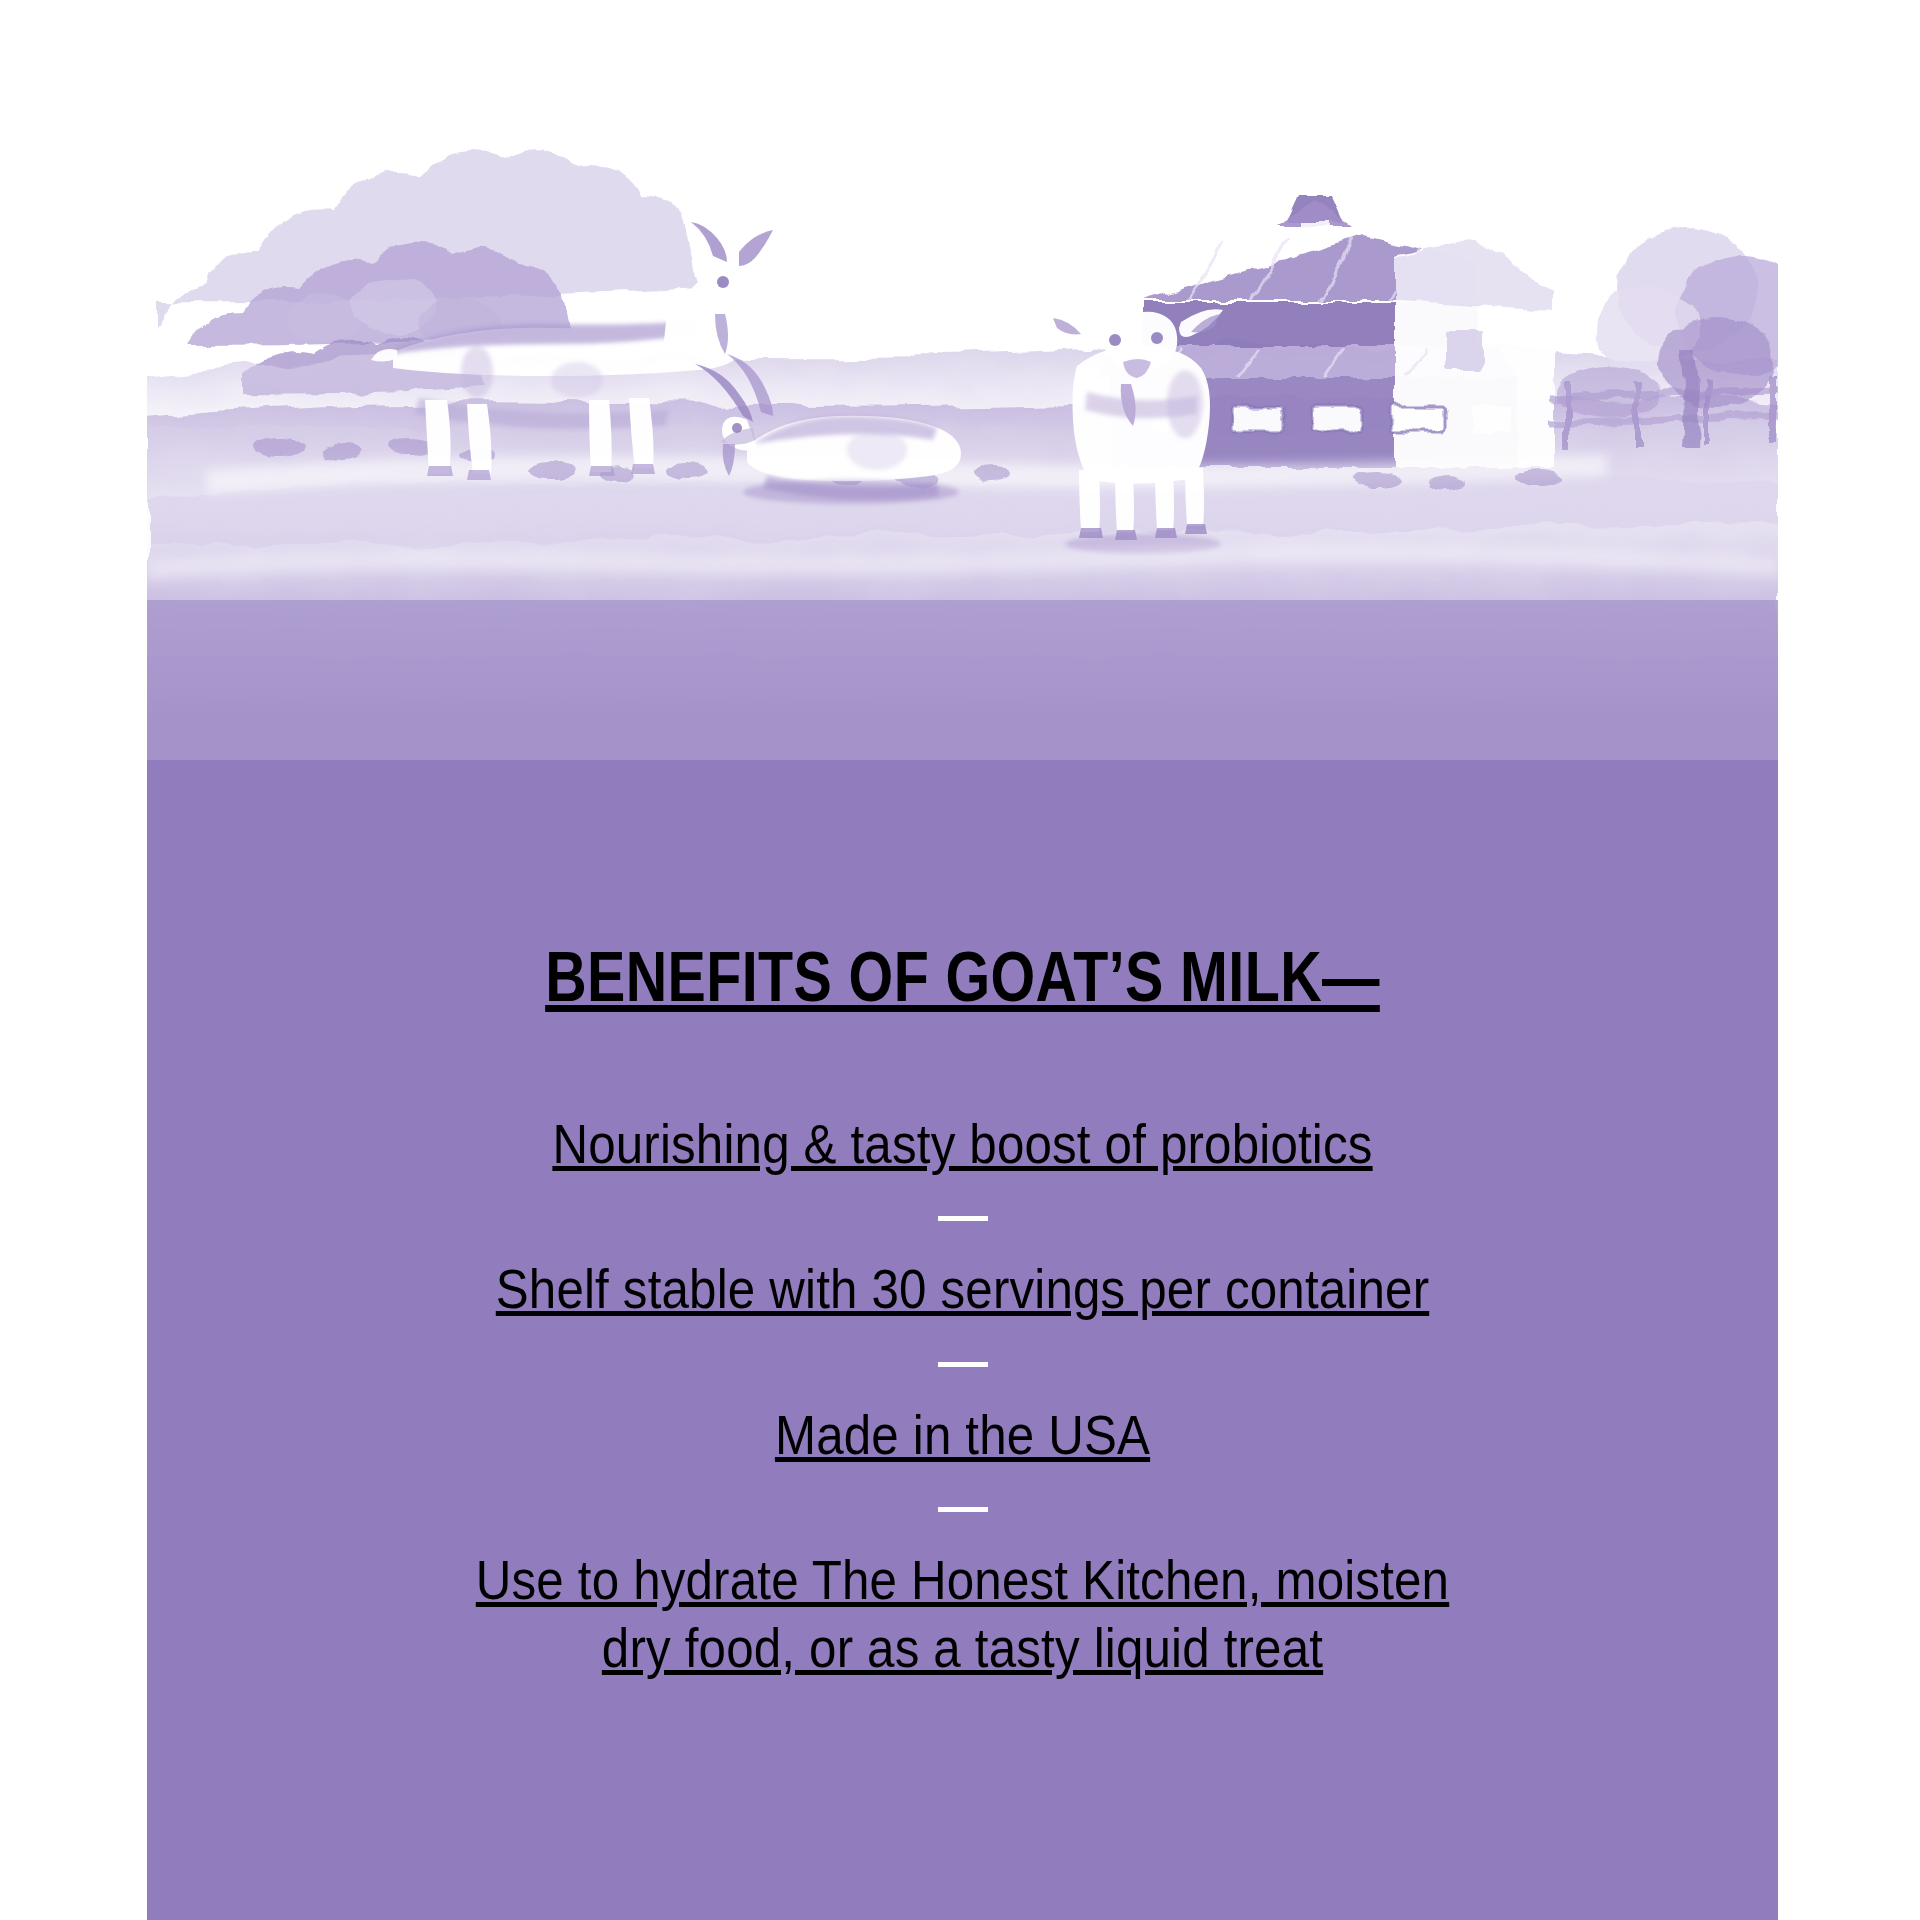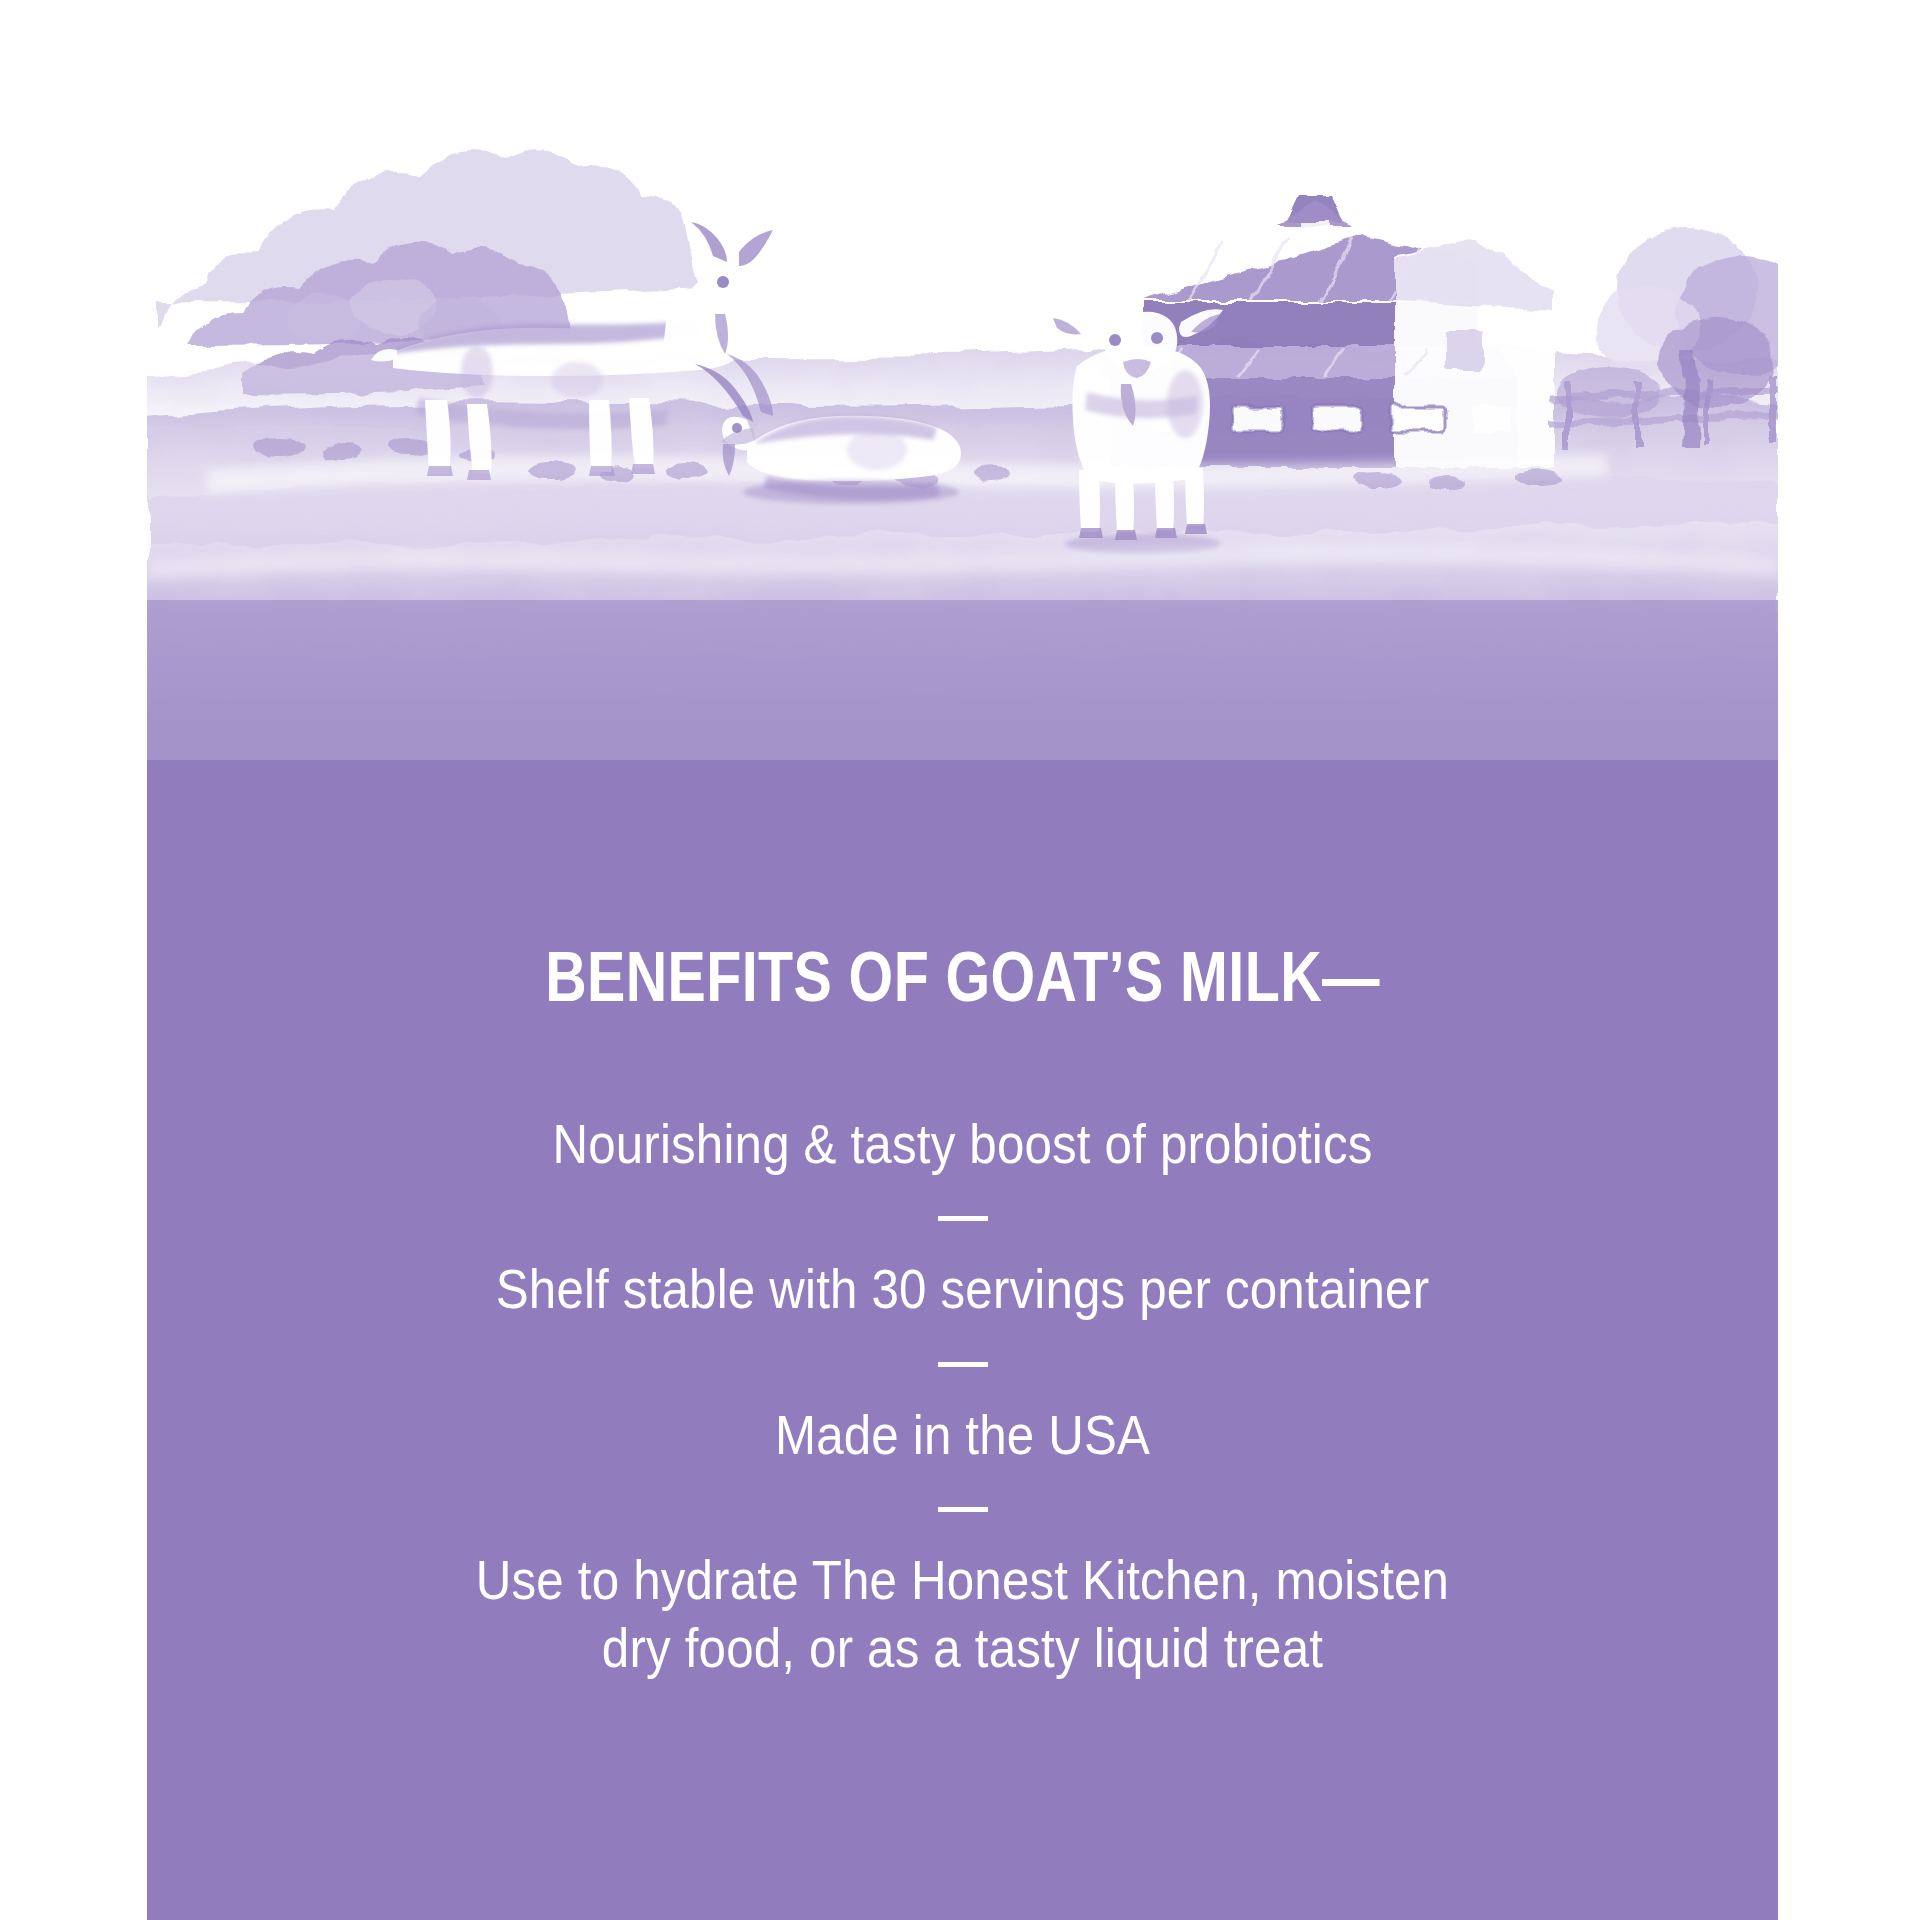--- a/index.html
+++ b/index.html
@@ -379,21 +379,21 @@
                    q-340,-20 -640,-8 q-300,12 -560,4 q-240,-6 -431,8 z" fill="#ffffff"></path>
         </g>
 
         <rect x="0" y="600" width="1631" height="200" fill="url(#bottomSolid)"></rect>
 
         <rect x="0" y="0" width="1631" height="800" filter="url(#paper)" fill="#ffffff" opacity="0.18"></rect>
       </svg>
     </div>
 
     <div class="body-block" style="background: rgb(145, 124, 190);">
-      <div class="copy" style="color: #ffffff;">
+      <div class="copy" style="color: #000000; text-decoration: underline;">
 
         <h2 class="headline">BENEFITS OF GOAT’S MILK—</h2>
 
         <p class="benefit">Nourishing &amp; tasty boost of probiotics</p>
 
         <hr class="divider" style="background: rgb(255, 255, 255);">
 
         <p class="benefit">Shelf stable with 30 servings per container</p>
 
         <hr class="divider" style="background: rgb(255, 255, 255);">

